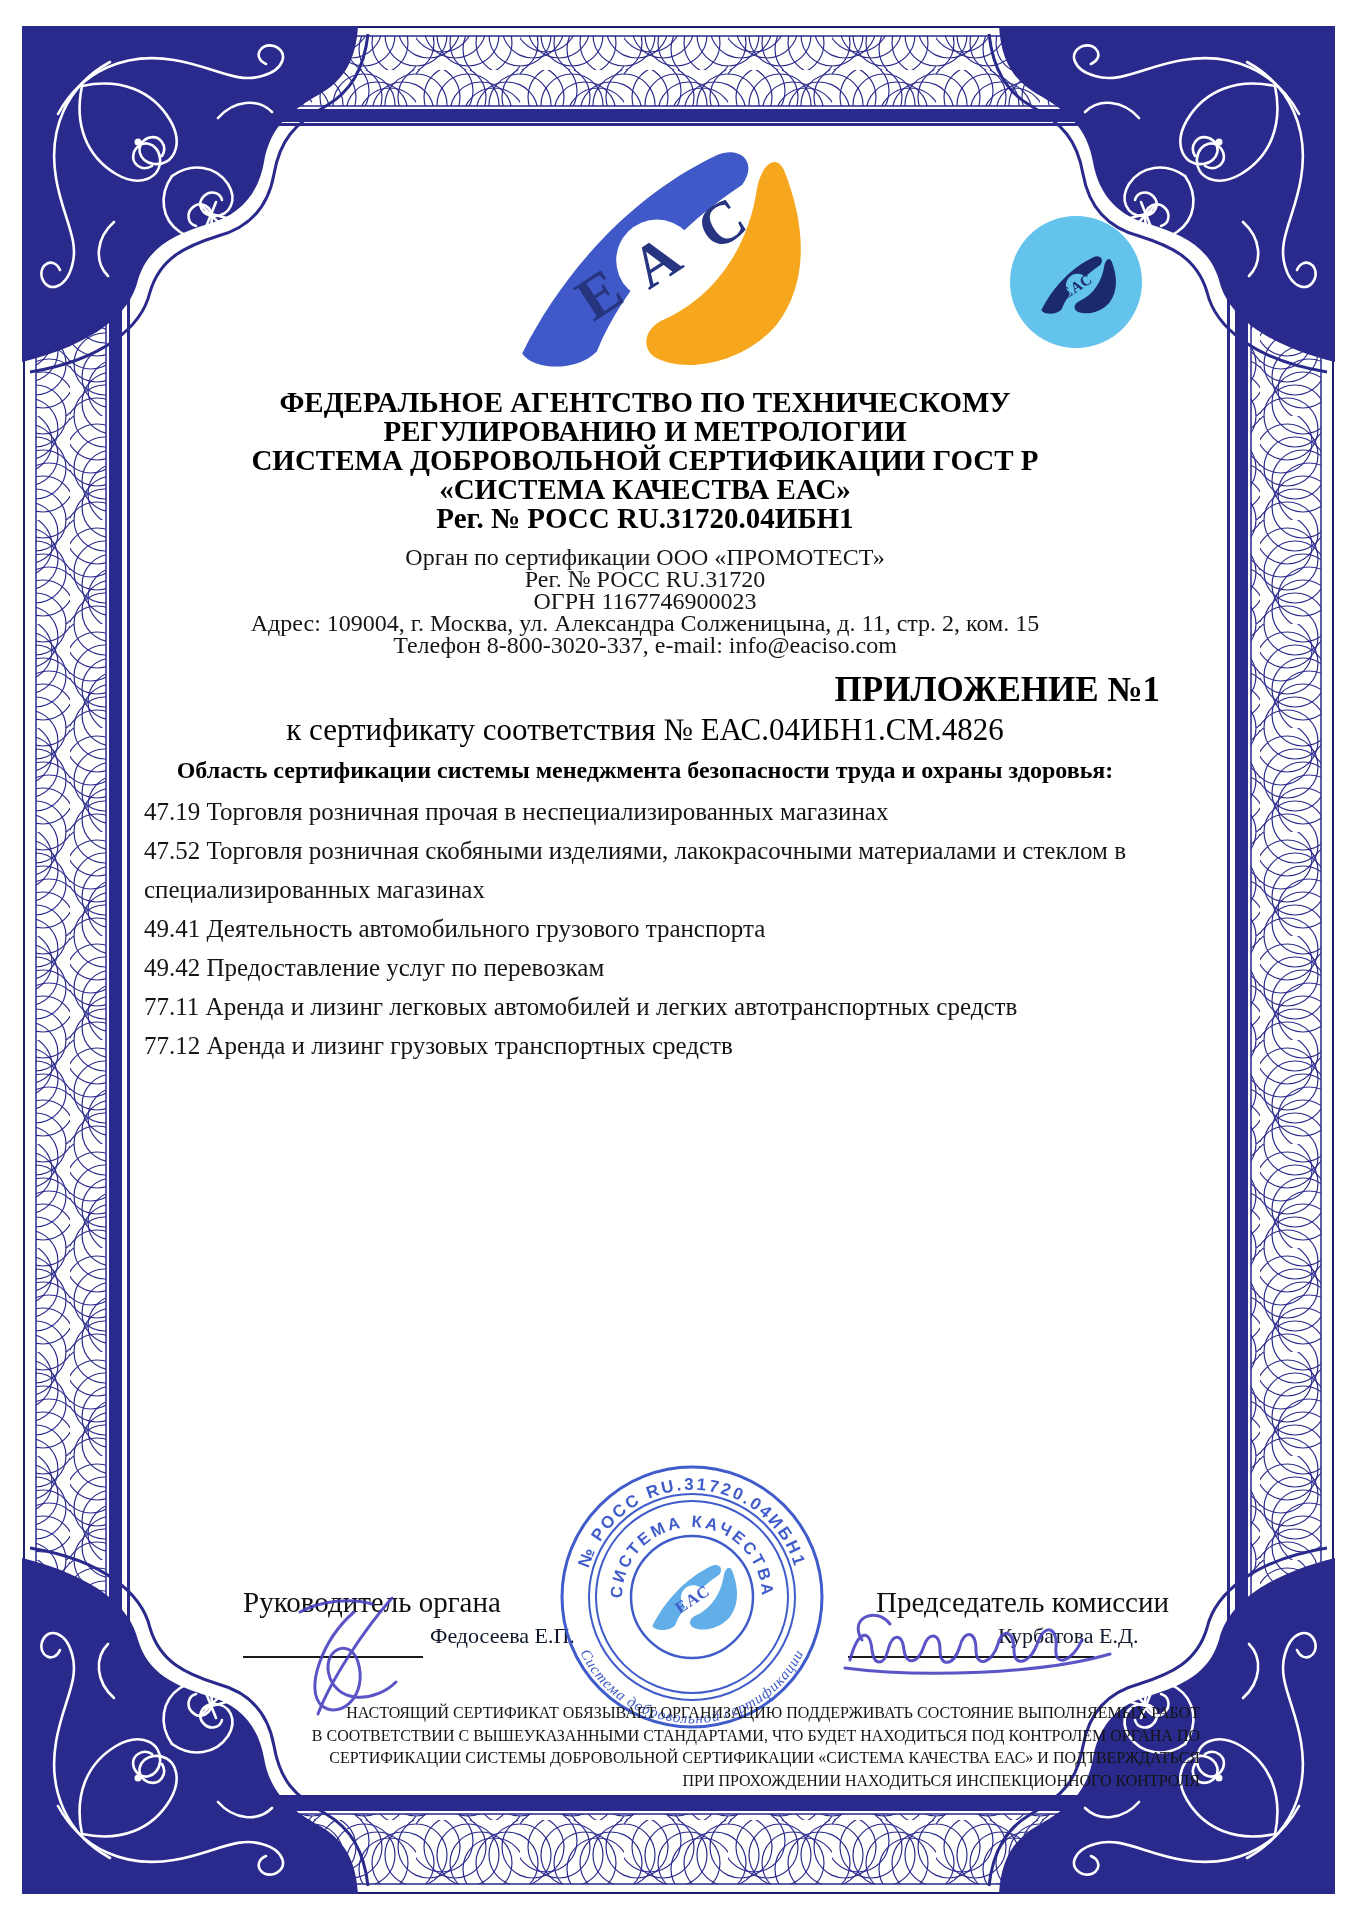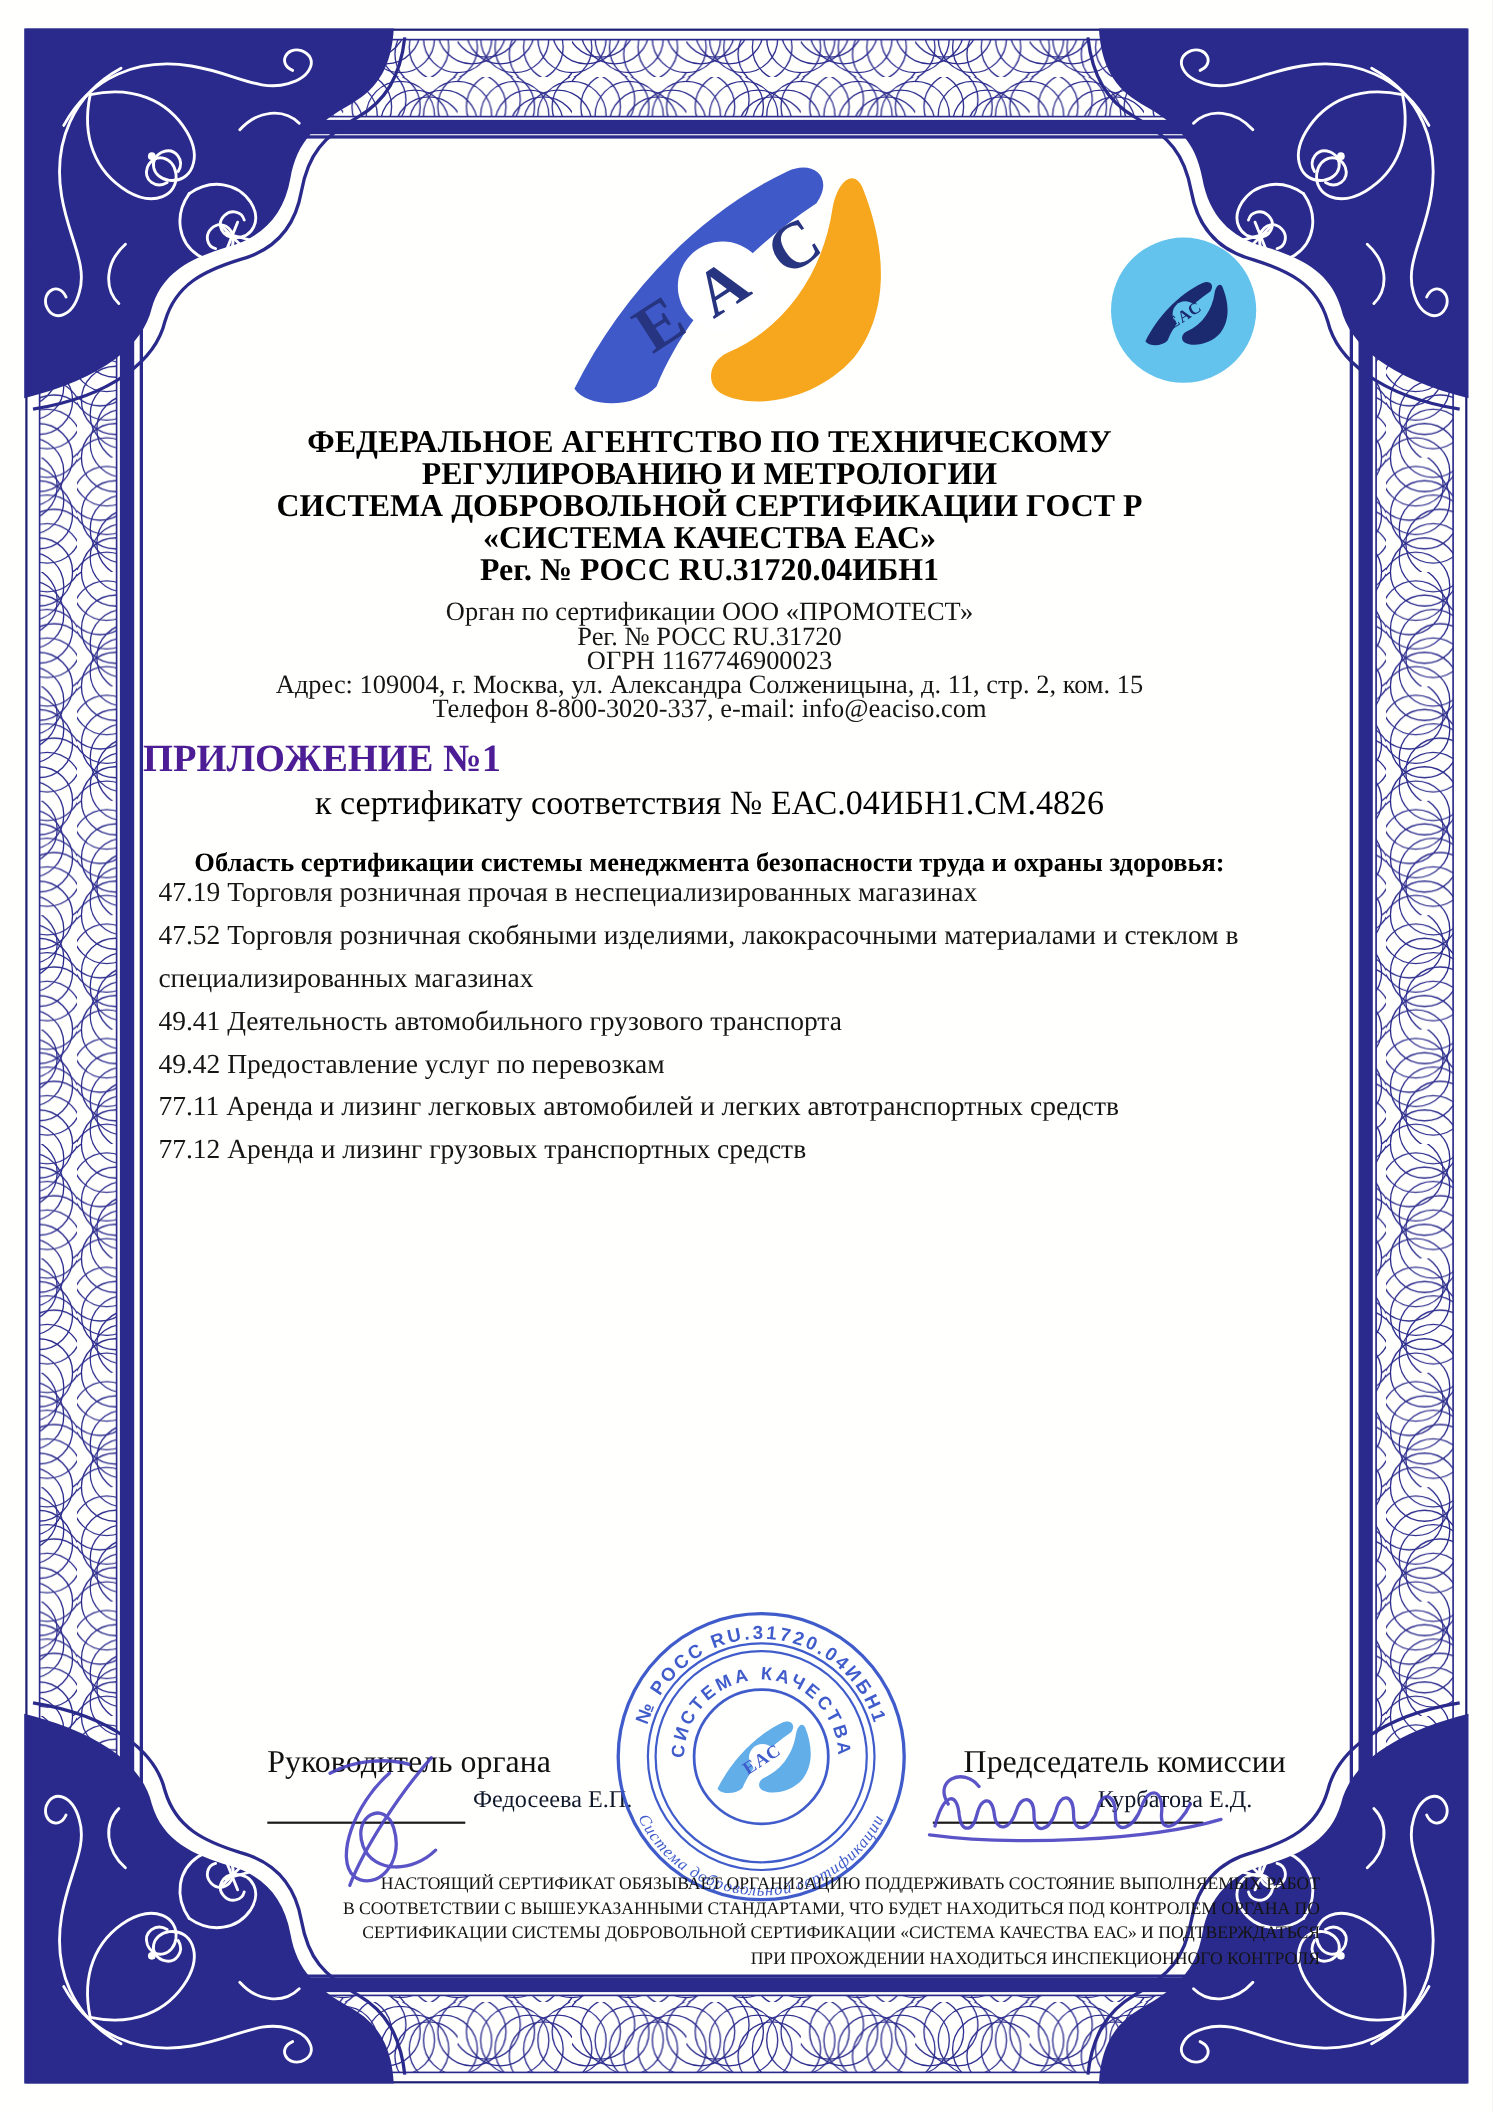--- a/index.html
+++ b/index.html
@@ -7,26 +7,26 @@
         font-family:"Liberation Serif", serif;color:#1a1a1a;}
   svg{display:block;}
   .abs{position:absolute;}
   .border-svg{left:0;top:0;}
   .logo-main{left:495px;top:136px;}
   .hologram{left:1008px;top:214px;}
   .header-block{left:130px;top:388px;width:1030px;text-align:center;
                 font-weight:bold;font-size:29px;line-height:29px;color:#000;}
   .org-block{left:130px;top:546px;width:1030px;text-align:center;
              font-size:24px;line-height:22px;color:#151515;}
-  .title-appendix{left:130px;top:670px;width:1030px;text-align:left;
-                  font-weight:bold;font-size:35px;color:#4c1d95;}
+  .title-appendix{left:130px;top:670px;width:1030px;text-align:right;
+                  font-weight:bold;font-size:35px;color:#000000;}
   .title-cert{left:130px;top:712px;width:1030px;text-align:center;
               font-weight:normal;font-size:31px;color:#000;}
   .scope-heading{left:130px;top:757px;width:1030px;text-align:center;
-                 font-weight:bold;font-size:24px;color:#000;margin-top:15px;}
+                 font-weight:bold;font-size:24px;color:#000;}
   .scope-list{left:144px;top:792px;width:1032px;font-size:25px;line-height:39px;color:#151515;}
   .sig-label{font-size:29px;color:#101010;white-space:nowrap;}
   .sig-name{font-size:22px;color:#0f172a;white-space:nowrap;}
   .sig-line{position:absolute;height:2px;background:#1a1a1a;}
   .footer-block{left:160px;top:1702px;width:1040px;text-align:right;
                 font-size:16px;line-height:22.5px;color:#141414;}
   .ink{left:0;top:0;pointer-events:none;}
   .stamp{left:555px;top:1460px;opacity:.93;}
 </style>
 </head>

